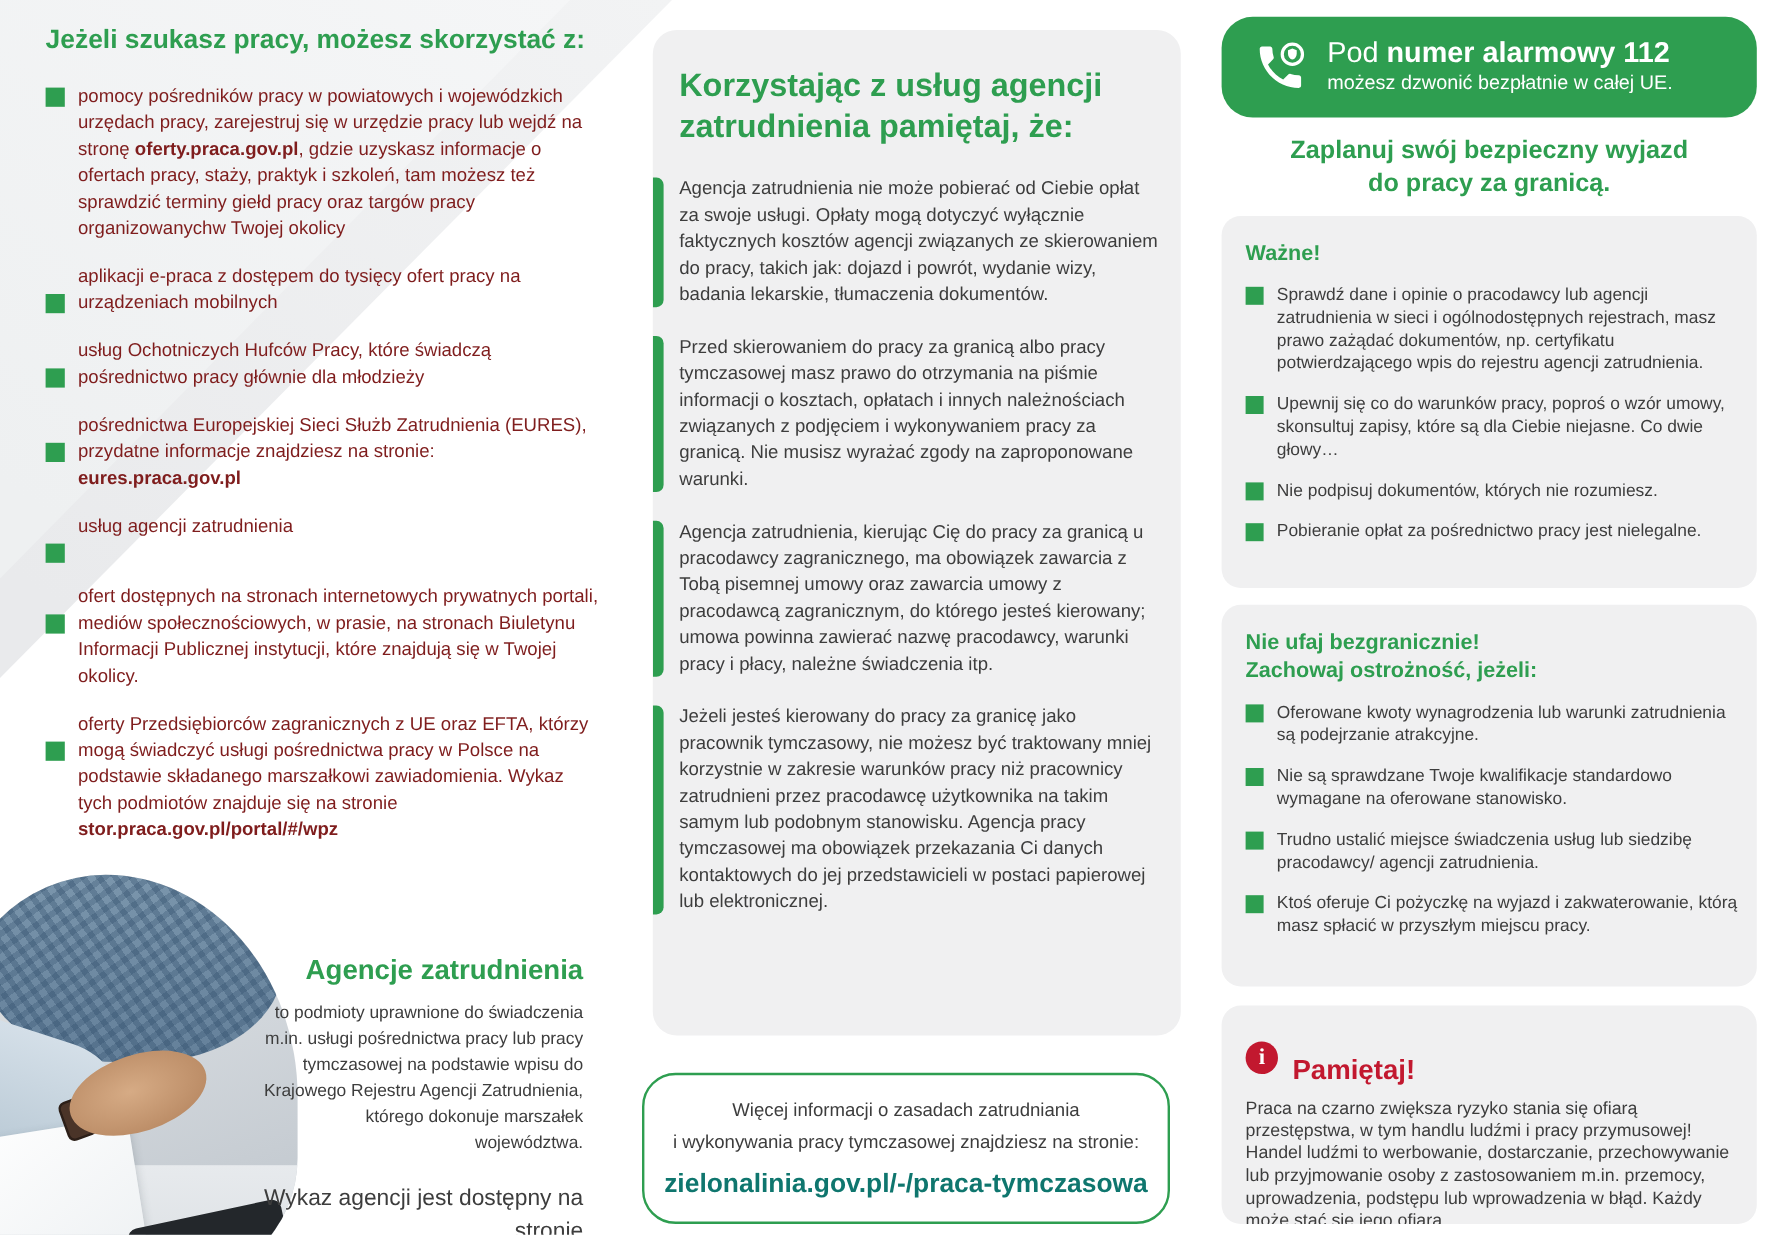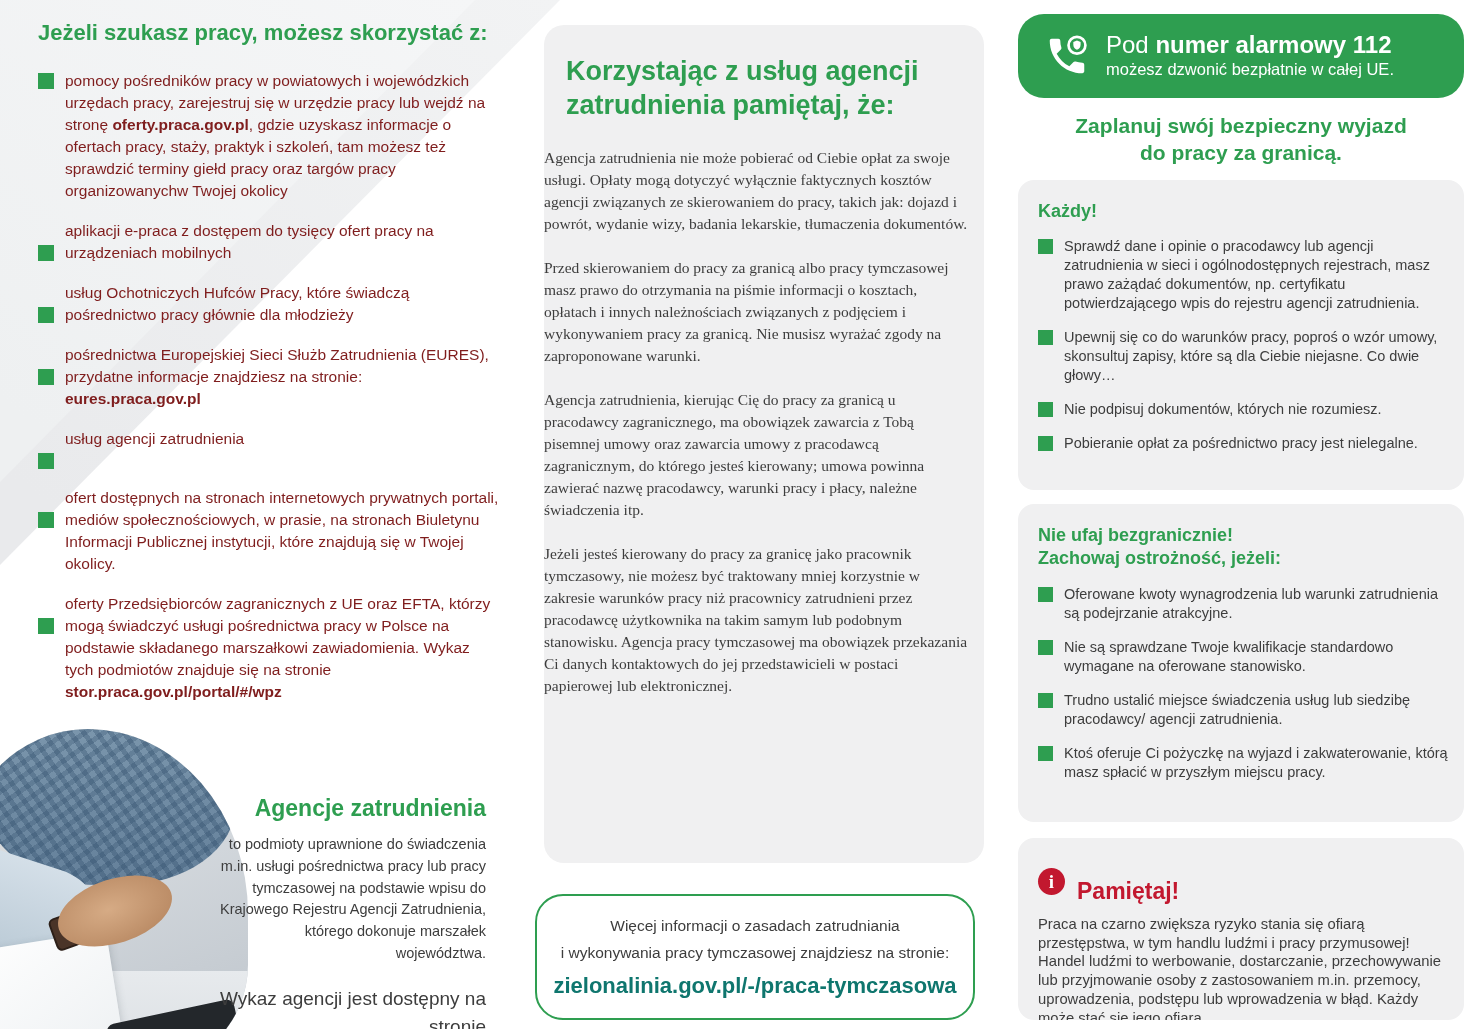--- a/index.html
+++ b/index.html
@@ -69,21 +69,21 @@
   
   .mid-card{
     position:absolute;left:544px;top:25px;width:440px;height:838px;
     background:#f0f0f1;border-radius:20px;overflow:hidden;
     padding:0;box-sizing:border-box;
   }
   .mid-heading{
     margin:30px 18px 24px 22px;
     font-size:27px;line-height:1.25;font-weight:bold;color:#2e9e50;
   }
-  .mid-paras{margin-right:16px;font-family:Liberation Serif, serif;}
+  .mid-paras{margin-left:22px;margin-right:16px;}
   .mid-paras .para{position:relative;margin-bottom:22px;}
   .mid-paras .bar{position:absolute;left:-22px;top:1px;bottom:1px;width:9px;
     background:#2e9e50;border-radius:0 6px 6px 0;}
   .mid-paras .txt{font-size:15.5px;line-height:22px;color:#3d3d3d;display:block;}
 
   .info-box{
     position:absolute;left:535px;top:894px;width:440px;height:126px;box-sizing:border-box;
     border:2px solid #2e9e50;border-radius:28px;background:#ffffff;
     display:flex;flex-direction:column;align-items:center;justify-content:center;gap:5px;
     text-align:center;
@@ -225,21 +225,21 @@
     <div class="l1"><span>Pod </span><span class="b">numer alarmowy 112</span></div>
     <div class="l2">możesz dzwonić bezpłatnie w całej UE.</div>
   </div>
 </div>
 
 <div class="headline">
   <span>Zaplanuj swój bezpieczny wyjazd do pracy za granicą.</span>
 </div>
 
 <div class="r-card r-card-1">
-  <div class="r-title">Każdy!</div>
+  <div class="r-title">Ważne!</div>
   <div class="r-list">
       <div class="bullet-item">
         <span class="sq"></span>
         <span class="txt"><span>Sprawdź dane i opinie o pracodawcy lub agencji zatrudnienia w sieci i ogólnodostępnych rejestrach, masz prawo zażądać dokumentów, np. certyfikatu potwierdzającego wpis do rejestru agencji zatrudnienia.</span></span>
       </div>
       <div class="bullet-item">
         <span class="sq"></span>
         <span class="txt"><span>Upewnij się co do warunków pracy, poproś o wzór umowy, skonsultuj zapisy, które są dla Ciebie niejasne. Co dwie głowy…</span></span>
       </div>
       <div class="bullet-item">

